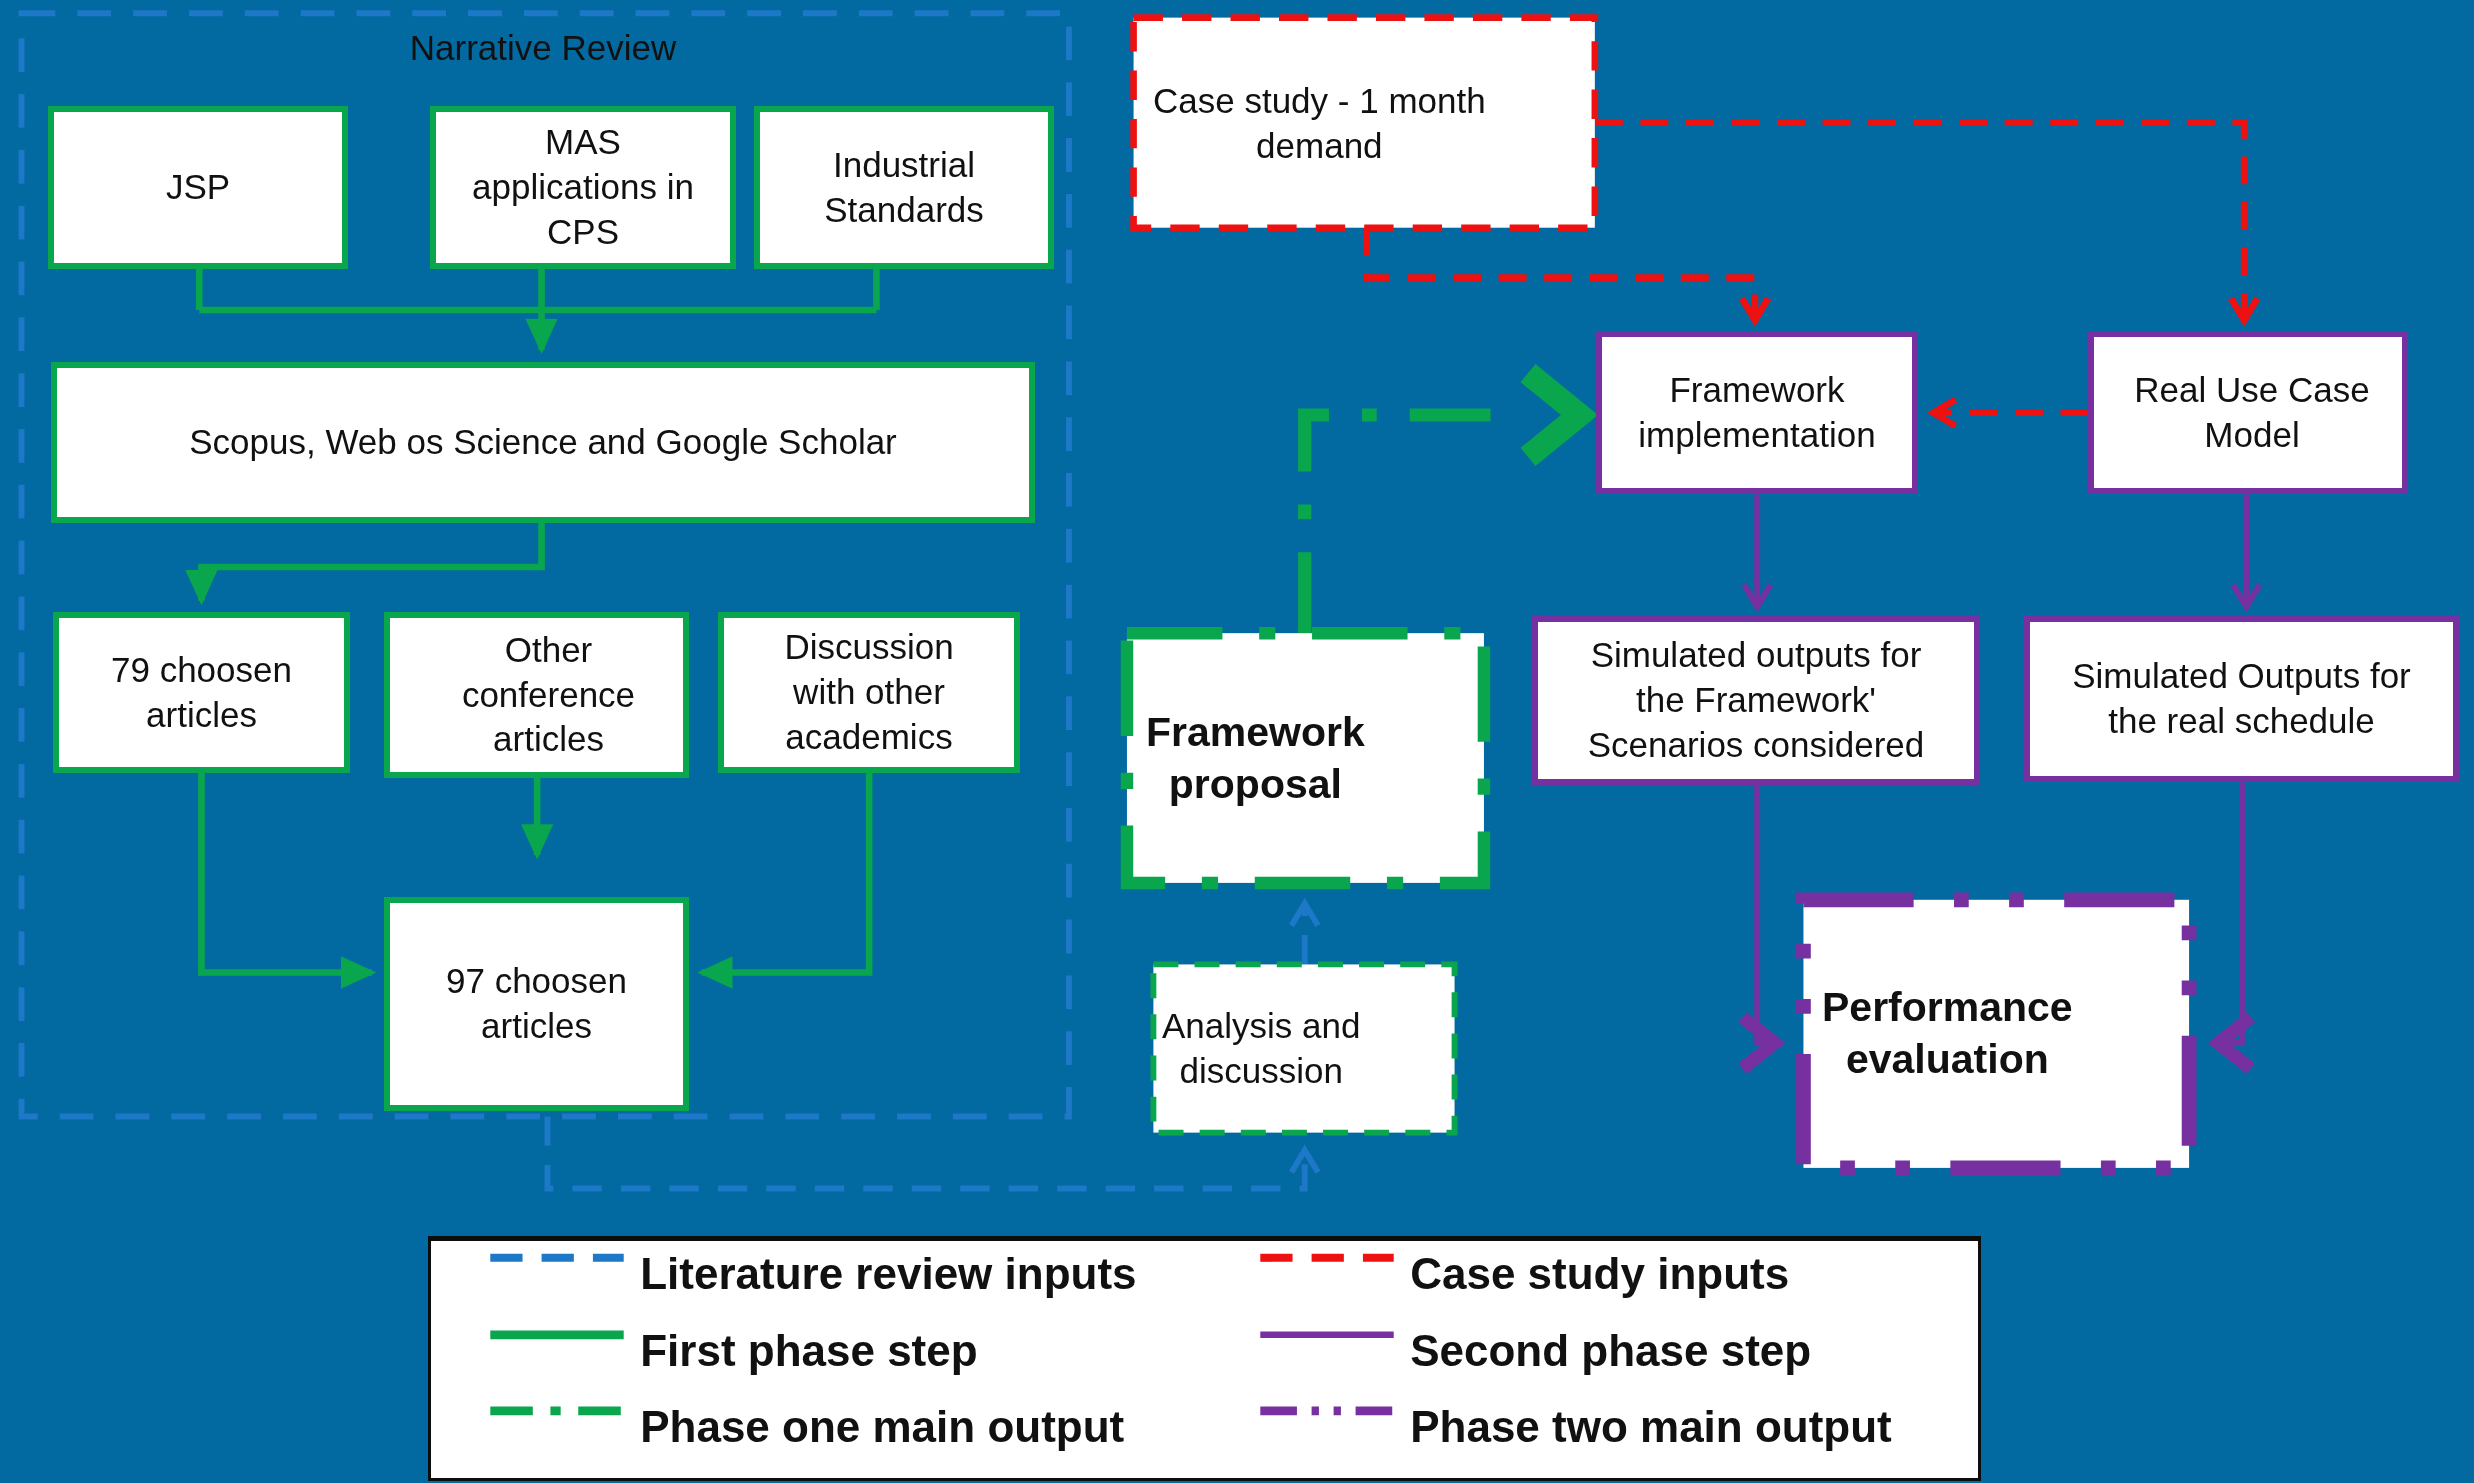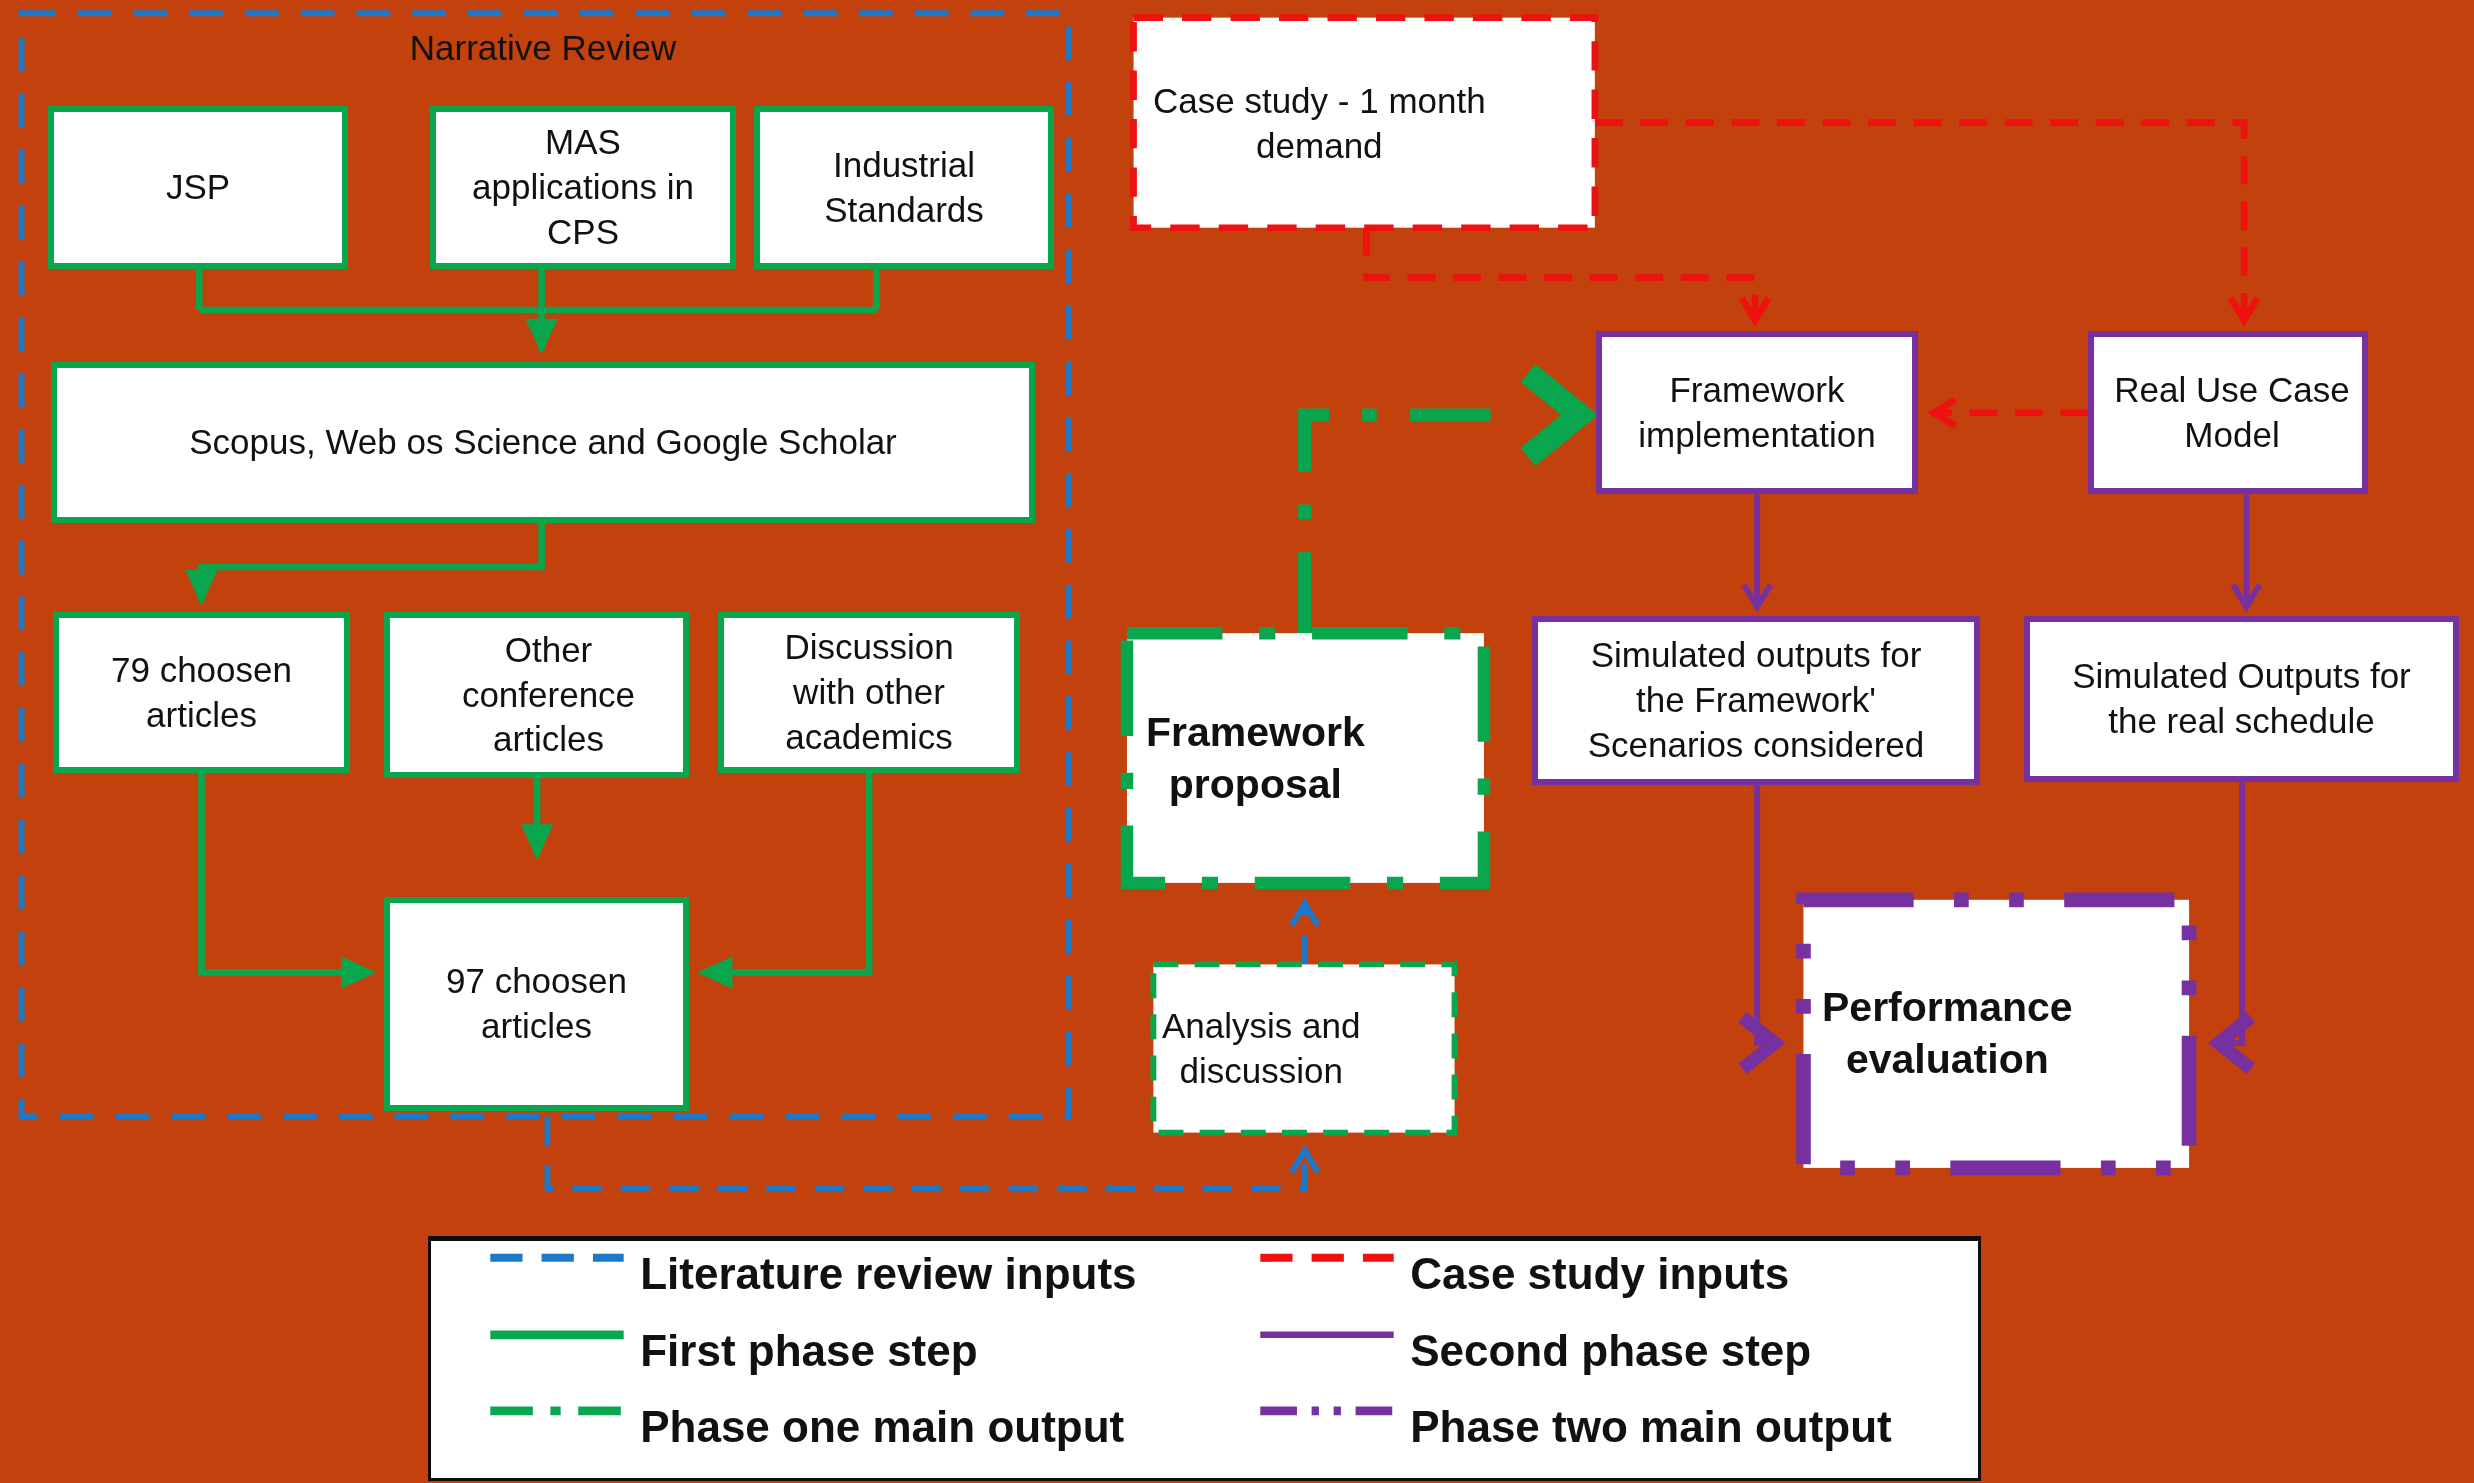--- a/index.html
+++ b/index.html
@@ -1,19 +1,19 @@
 <!DOCTYPE html>
 <html style="font-size:11.8px"><head>
 <meta charset="utf-8">
 <style>
   html,body{margin:0;padding:0;background:#ffffff;}
   #canvas{
     position:relative;
     width:2475px;height:1483px;
-    background:#c2410c;
+    background:#0369a1;
     font-family:"Liberation Sans","DejaVu Sans",sans-serif;
     color:#111111;
     overflow:hidden;
   }
   #wires{position:absolute;left:0;top:0;width:2475px;height:1483px;}
   .node{
     position:absolute;
     display:flex;align-items:center;justify-content:center;
     text-align:center;
     background:#ffffff;
@@ -155,21 +155,21 @@
   </div>
   <div class="node green-box" style="left:384px;top:897px;width:305px;height:214px;">
     <span class="label">97 choosen
 articles</span>
   </div>
 
   <div class="node purple-box" style="left:1596px;top:331px;width:322px;height:163px;">
     <span class="label">Framework
 implementation</span>
   </div>
-  <div class="node purple-box" style="left:2088px;top:331px;width:280px;height:163px;padding-left:8px;">
+  <div class="node purple-box" style="left:2088px;top:331px;width:320px;height:163px;padding-left:8px;">
     <span class="label">Real Use Case
 Model</span>
   </div>
   <div class="node purple-box" style="left:1532px;top:616px;width:448px;height:169px;">
     <span class="label">Simulated outputs for
 the Framework'
 Scenarios considered</span>
   </div>
   <div class="node purple-box" style="left:2024px;top:616px;width:435px;height:166px;">
     <span class="label">Simulated Outputs for

